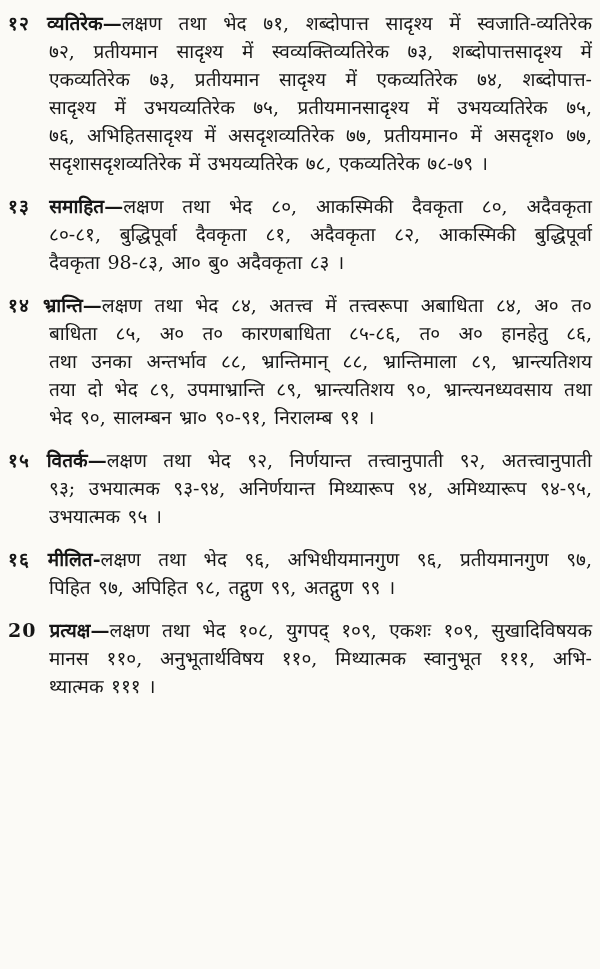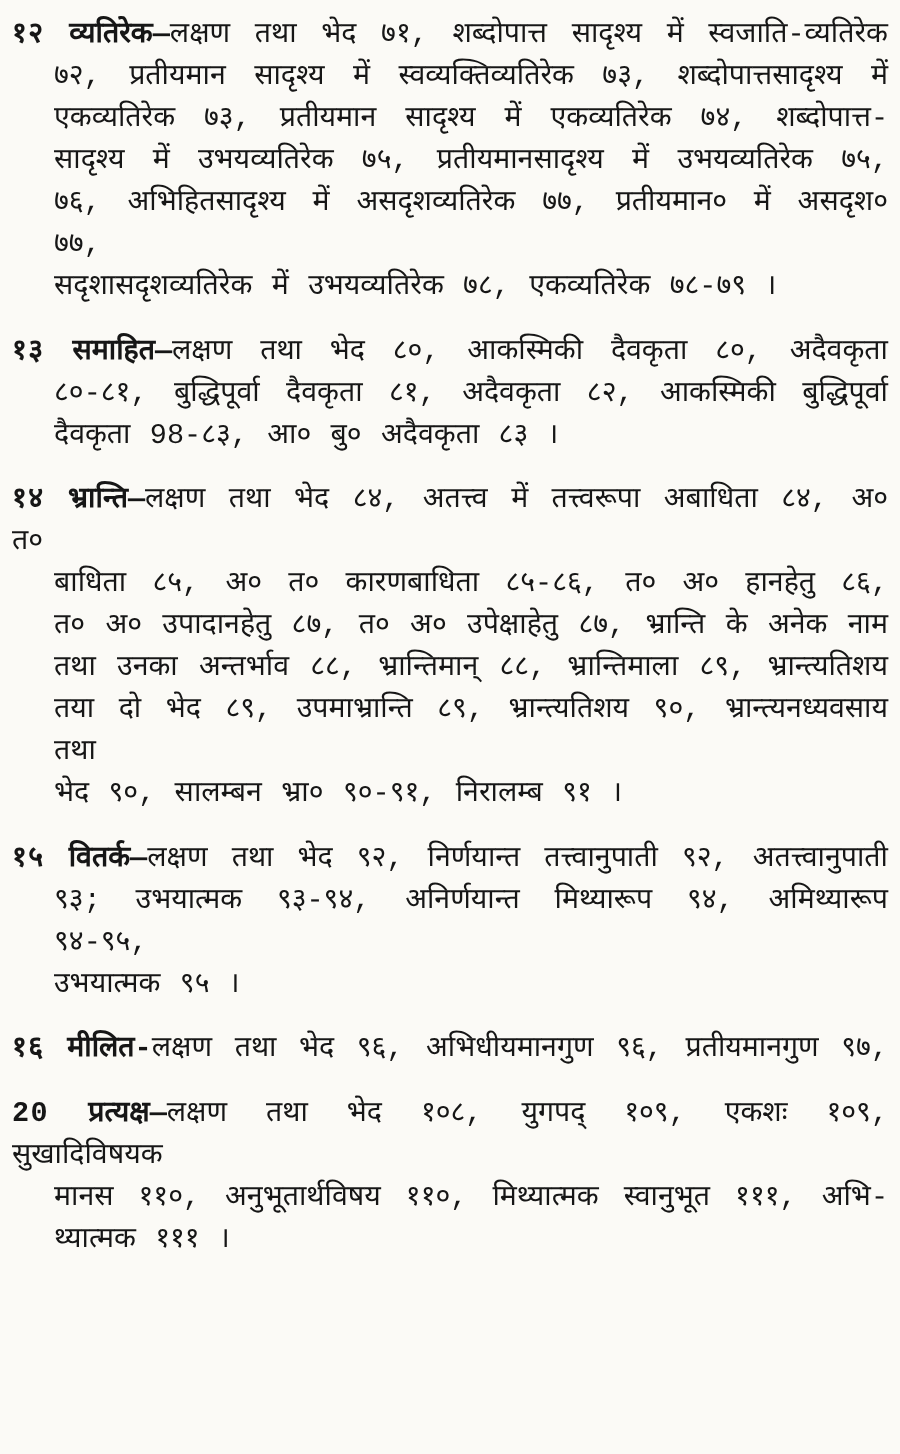--- a/index.html
+++ b/index.html
@@ -6,29 +6,29 @@
   body{
     width:600px;height:969px;overflow:hidden;
     background:#fbfaf6;color:#161616;
     font-family:"DejaVu Serif","Liberation Serif",serif;
   }
   .page{
     width:584px;height:960px;
     padding:9px 8px 0 8px;
     box-sizing:content-box;
   }
-  .entry{margin-bottom:15px;font-family:Liberation Mono, monospace;}
+  .entry{margin-bottom:15px;}
   .entry:last-child{margin-bottom:0;}
   .l{
     font-size:19px;line-height:28px;
     text-align:justify;text-align-last:justify;
     word-spacing:1.5px;
     white-space:normal;
   }
-  .l.cont{margin-left:28px;}
+  .l.cont{margin-left:41px;}
   .l.last{text-align-last:left;}
   .hw{font-weight:bold;}
   .hw .num{letter-spacing:1px;}
 </style>
 </head>
 <body>
 
 <div class="page">
 
   <div class="entry">
@@ -42,34 +42,34 @@
 
   <div class="entry">
     <div class="l first"><span class="hw"><span class="num">१३</span> <span>समाहित</span><span>—</span></span><span>लक्षण तथा भेद ८०, आकस्मिकी दैवकृता ८०, अदैवकृता</span></div>
     <div class="l cont">८०-८१, बुद्धिपूर्वा दैवकृता ८१, अदैवकृता ८२, आकस्मिकी बुद्धिपूर्वा</div>
     <div class="l cont last">दैवकृता 98-८३, आ० बु० अदैवकृता ८३ ।</div>
   </div>
 
   <div class="entry">
     <div class="l first"><span class="hw"><span class="num">१४</span> <span>भ्रान्ति</span><span>—</span></span><span>लक्षण तथा भेद ८४, अतत्त्व में तत्त्वरूपा अबाधिता ८४, अ० त०</span></div>
     <div class="l cont">बाधिता ८५, अ० त० कारणबाधिता ८५-८६, त० अ० हानहेतु ८६,</div>
-    <div class="l cont">त० अ० उपादानहेतु ८७, त० अ० उपेक्षाहेतु ८७, भ्रान्ति के अनेक नाम</div>
     <div class="l cont">तथा उनका अन्तर्भाव ८८, भ्रान्तिमान् ८८, भ्रान्तिमाला ८९, भ्रान्त्यतिशय</div>
     <div class="l cont">तया दो भेद ८९, उपमाभ्रान्ति ८९, भ्रान्त्यतिशय ९०, भ्रान्त्यनध्यवसाय तथा</div>
     <div class="l cont last">भेद ९०, सालम्बन भ्रा० ९०-९१, निरालम्ब ९१ ।</div>
   </div>
 
   <div class="entry">
     <div class="l first"><span class="hw"><span class="num">१५</span> <span>वितर्क</span><span>—</span></span><span>लक्षण तथा भेद ९२, निर्णयान्त तत्त्वानुपाती ९२, अतत्त्वानुपाती</span></div>
     <div class="l cont">९३; उभयात्मक ९३-९४, अनिर्णयान्त मिथ्यारूप ९४, अमिथ्यारूप ९४-९५,</div>
     <div class="l cont last">उभयात्मक ९५ ।</div>
   </div>
 
   <div class="entry">
     <div class="l first"><span class="hw"><span class="num">१६</span> <span>मीलित</span><span>-</span></span><span>लक्षण तथा भेद ९६, अभिधीयमानगुण ९६, प्रतीयमानगुण ९७,</span></div>
+    <div class="l cont last">पिहित ९७, अपिहित ९८, तद्गुण ९९, अतद्गुण ९९ ।</div>
   </div>
 
 
 
   <div class="entry">
     <div class="l first"><span class="hw"><span class="num">20</span> <span>प्रत्यक्ष</span><span>—</span></span><span>लक्षण तथा भेद १०८, युगपद् १०९, एकशः १०९, सुखादिविषयक</span></div>
     <div class="l cont">मानस ११०, अनुभूतार्थविषय ११०, मिथ्यात्मक स्वानुभूत १११, अभि-</div>
     <div class="l cont last">थ्यात्मक १११ ।</div>
   </div>
 

